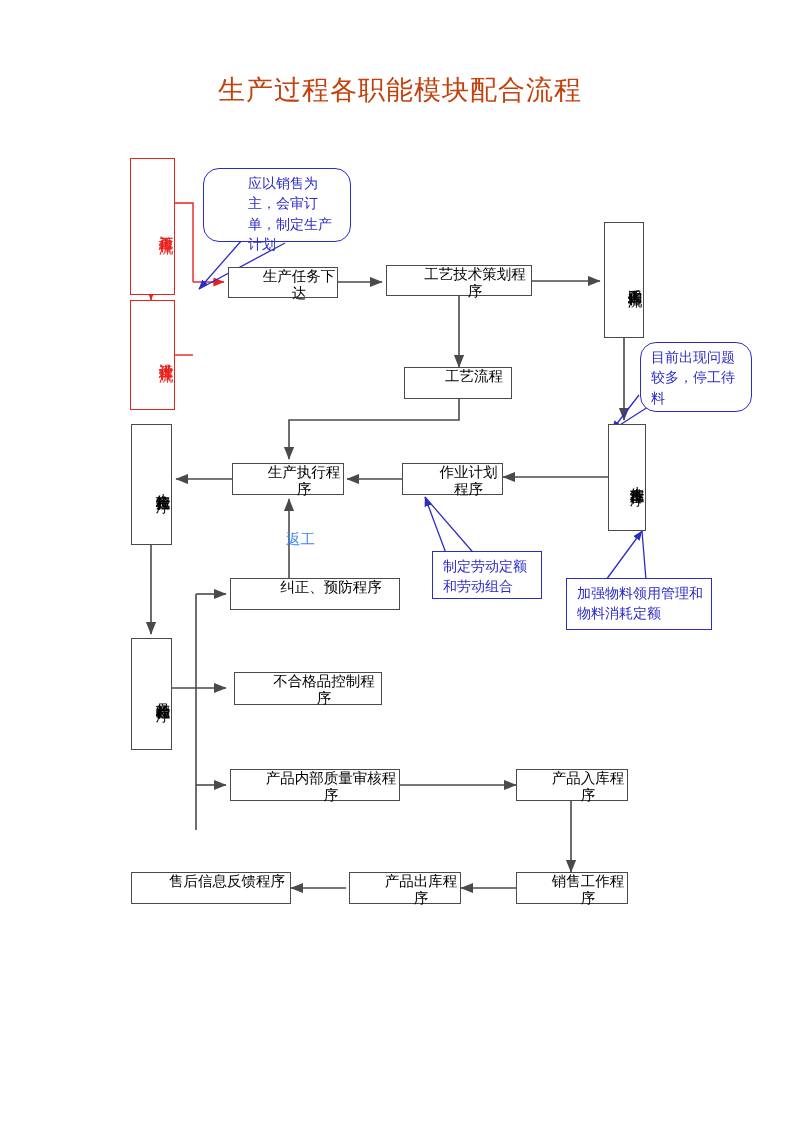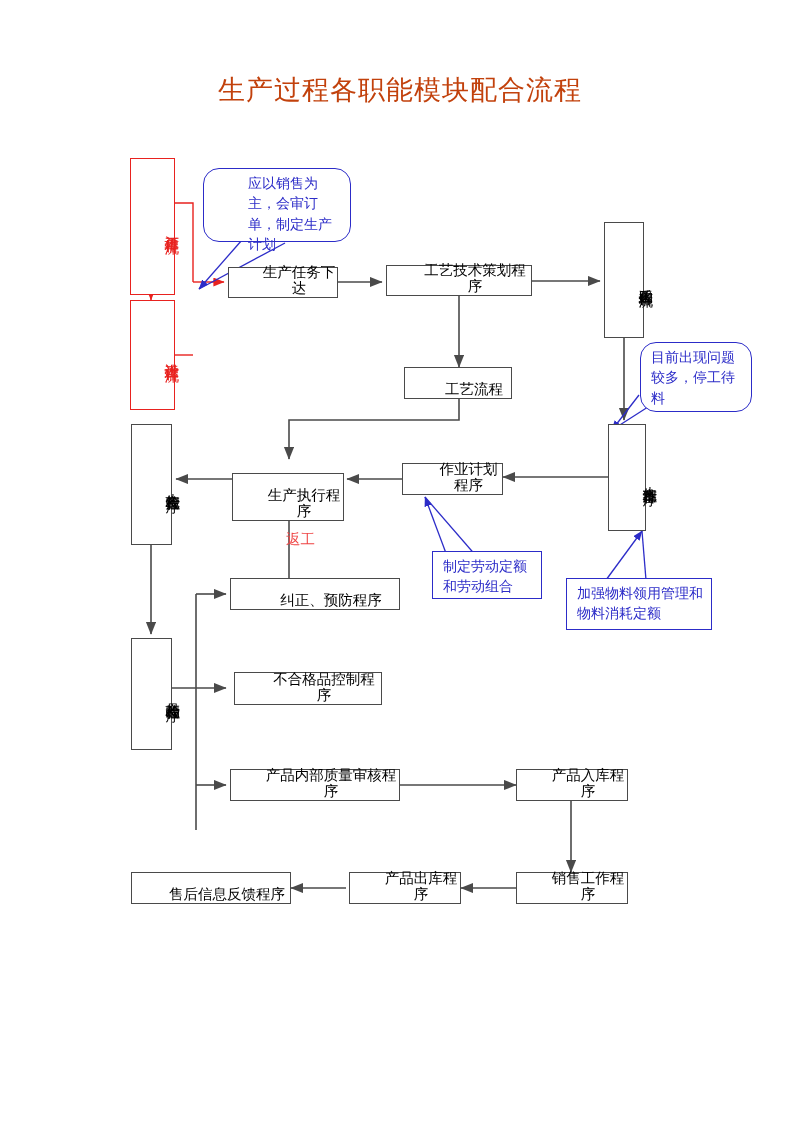--- a/index.html
+++ b/index.html
@@ -37,21 +37,21 @@
     pointer-events: none;
   }
   .node {
     position: absolute;
     box-sizing: border-box;
     border: 1px solid #4a4a4a;
     background: #ffffff;
     color: #000000;
     font-size: 14.5px;
     display: flex;
-    align-items: flex-end;
+    align-items: flex-start;
     justify-content: center;
     text-align: center;
     line-height: 1.15;
     font-family: "Liberation Serif", "DejaVu Serif", serif;
     padding-left: 32px;
   }
   .node.red {
     border: 1px solid #e8221f;
     color: #e8221f;
   }
@@ -69,21 +69,21 @@
     font-size: 14px;
     line-height: 1.45;
     padding: 5px 8px 4px 10px;
     font-family: "Liberation Serif", "DejaVu Serif", serif;
   }
   .callout.round {
     border-radius: 16px;
   }
   .label {
     position: absolute;
-    color: #ef4444;
+    color: #3b82f6;
     font-size: 14.5px;
     font-family: Liberation Sans, sans-serif;
   }
 </style>
 </head>
 <body>
 
 <div id="page">
 
   <div id="title">生产过程各职能模块配合流程</div>
@@ -174,21 +174,21 @@
   </div>
 
   <div class="node vert" style="left:608px; top:424px; width:38px; height:107px;">
     <span>生产准备程序</span>
   </div>
 
   <div class="node vert" style="left:131px; top:424px; width:41px; height:121px;">
     <span>生产检验程序</span>
   </div>
 
-  <div class="node" style="left:232px; top:463px; width:112px; height:48px;margin-top:10px;">
+  <div class="node" style="left:232px; top:463px; width:112px; height:32px;">
     <span>生产执行程序</span>
   </div>
 
   <div class="node" style="left:402px; top:463px; width:101px; height:32px;">
     <span>作业计划程序</span>
   </div>
 
   <div class="label" style="left:286px; top:530px;">
     <span>返工</span>
   </div>

